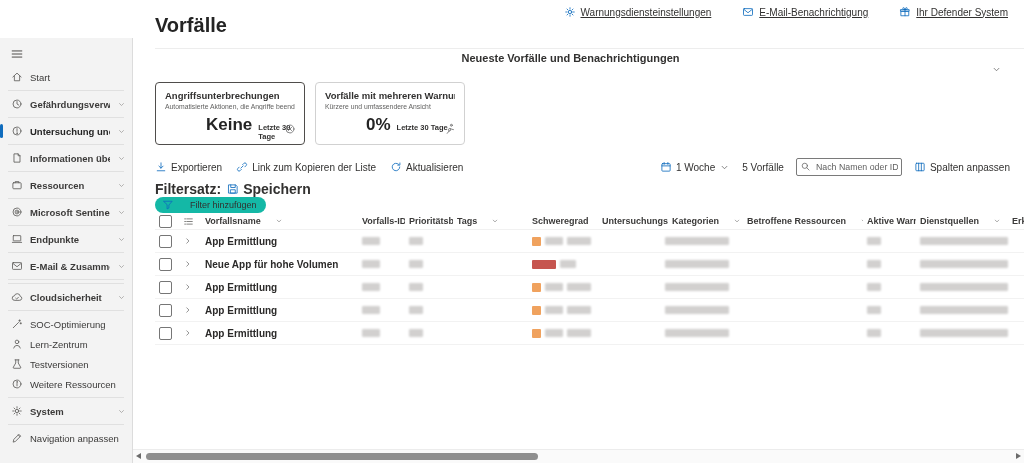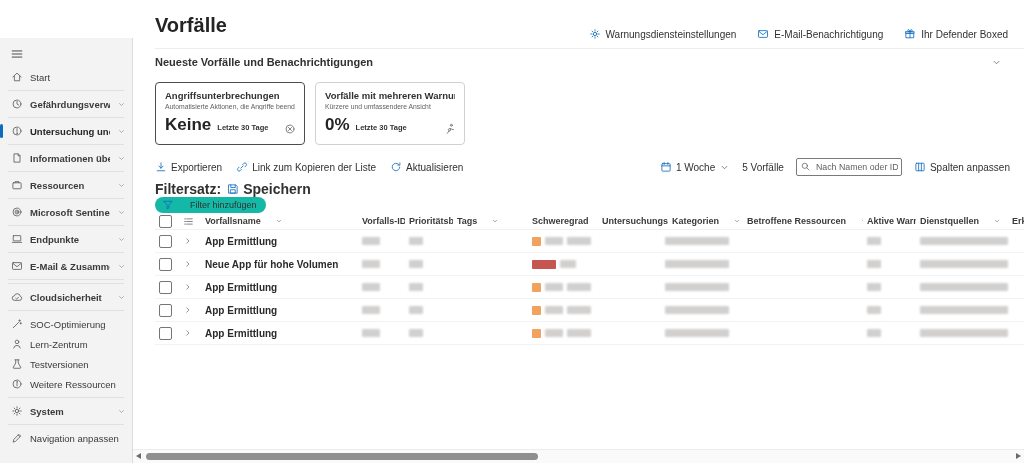--- a/index.html
+++ b/index.html
@@ -13,35 +13,35 @@
   .nav-item .icn-wrap{color:#5c5b59;flex:0 0 auto;}
   .nav-label{white-space:nowrap;overflow:hidden;flex:1 1 auto;}
   .nav-item.section .nav-label{font-weight:bold;}
   .nav-item.selected .nav-label{font-weight:bold;color:#242424;}
   .nav-item.selected::before{content:"";position:absolute;left:0;top:3px;bottom:3px;width:2.5px;background:#0f6cbd;border-radius:2px;}
   .nav-chev{color:#8a8886;margin-left:auto;}
   .nav-div{height:1px;background:#e0e0e0;margin:3px 8px;}
   
   .main{position:absolute;left:133px;top:0;right:0;bottom:0;background:#fff;}
   .page-title{position:absolute;left:22px;top:14px;margin:0;font-size:20px;font-weight:bold;color:#242424;}
-  .header-actions{position:absolute;right:16px;top:28px;display:flex;gap:21px;}
+  .header-actions{position:absolute;right:16px;top:6px;display:flex;gap:31px;text-decoration:underline;}
   .hact{display:flex;align-items:center;gap:5px;font-size:10px;color:#323130;cursor:pointer;white-space:nowrap;}
   .hact .ic{color:#0f6cbd;}
   .title-div{position:absolute;left:22px;right:0;top:48px;height:1px;background:#ededed;}
-  .section-bar{position:absolute;left:22px;right:22px;top:52px;height:20px;display:flex;align-items:center;cursor:pointer;}
+  .section-bar{position:absolute;left:6px;right:22px;top:52px;height:20px;display:flex;align-items:center;cursor:pointer;flex-direction:column;}
   .section-title{font-size:11px;font-weight:bold;}
   .section-chev{margin-left:auto;color:#616161;}
   
   .cards{position:absolute;left:22px;top:82px;display:flex;gap:10px;}
   .card{position:relative;width:150px;height:63px;box-sizing:border-box;background:#fff;border:1px solid #d1d1d1;border-radius:4px;padding:7px 9px 6px 9px;cursor:pointer;}
   .card.selected{border:1.5px solid #4f4d4b;}
   .card-title{font-size:9.5px;font-weight:bold;white-space:nowrap;overflow:hidden;}
   .card-sub{font-size:6.8px;color:#616160;margin-top:2px;white-space:nowrap;overflow:hidden;}
   .card-vrow{display:flex;align-items:baseline;margin-top:5px;}
-  .card-value{font-size:17px;font-weight:bold;color:#242424;}
+  .card-value{font-size:17px;font-weight:bold;color:#242424;margin-left:41px;}
   .card-period{font-size:7.5px;font-weight:bold;margin-left:6px;}
   .card-ic{position:absolute;right:8px;bottom:9px;color:#69686a;}
   
   .cmdbar{position:absolute;left:22px;right:14px;top:157px;height:20px;display:flex;align-items:center;font-size:10px;}
   .cmd{display:flex;align-items:center;gap:4px;margin-right:14px;cursor:pointer;white-space:nowrap;}
   .cmd .ic{color:#0f6cbd;}
   .cmd-right{margin-left:auto;display:flex;align-items:center;gap:12px;}
   .weekbtn,.colbtn{display:flex;align-items:center;gap:4px;cursor:pointer;white-space:nowrap;}
   .weekbtn .ic,.colbtn .ic{color:#0f6cbd;}
   .wchev{color:#616161;}
@@ -315,21 +315,21 @@
       <div class="hact">
         <span class="ic">
             <svg class="icn " width="12" height="12" viewBox="0 0 16 16">
               <rect x="3" y="7" width="10" height="6"></rect>
               <path d="M2.5 4.8h11V7h-11z"></path>
               <path d="M8 4.8V13"></path>
               <path d="M8 4.8C6.5 4.8 5 4.2 5 3.1 5 2 6.6 2 7.2 2.7 7.8 3.4 8 4.8 8 4.8z"></path>
               <path d="M8 4.8c1.5 0 3-.6 3-1.7C11 2 9.4 2 8.8 2.7 8.2 3.4 8 4.8 8 4.8z"></path>
             </svg>
           </span>
-        <span>Ihr Defender Boxed</span>
+        <span>Ihr Defender System</span>
       </div>
     </div>
 
     <div class="title-div"></div>
 
     <div class="section-bar">
       <span class="section-title">Neueste Vorfälle und Benachrichtigungen</span>
       <span class="section-chev">
           <svg class="icn " width="11" height="11" viewBox="0 0 16 16">
             <path d="M4.5 6.3L8 9.8l3.5-3.5"></path>

